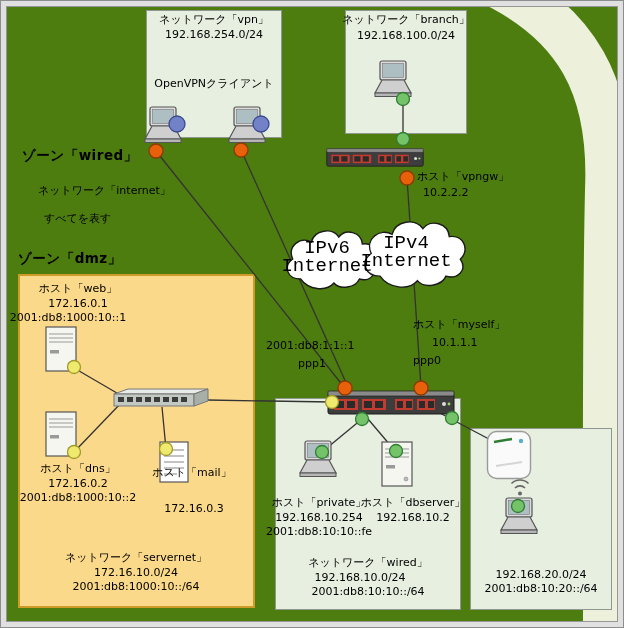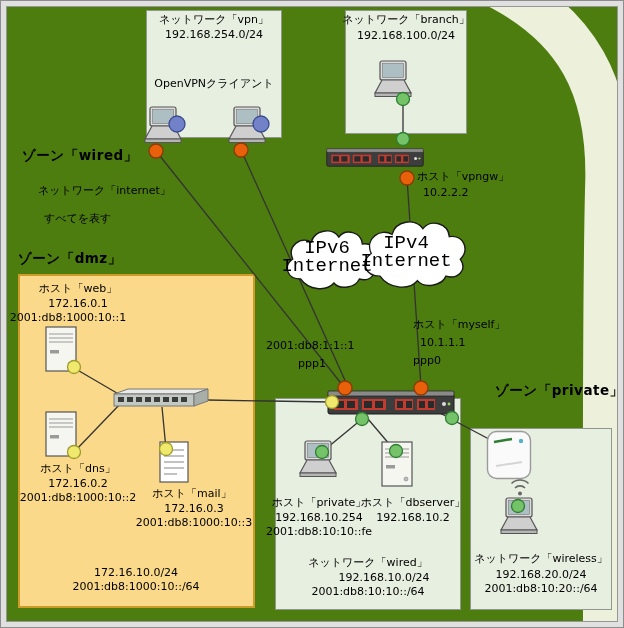--- a/index.html
+++ b/index.html
@@ -191,50 +191,48 @@
   <div class="lbl zone" style="left:18px;top:250px">ゾーン「dmz」</div>
 
   <div class="lbl c" style="left:78px;top:282px">ホスト「web」</div>
   <div class="lbl c" style="left:78px;top:297px">172.16.0.1</div>
   <div class="lbl c" style="left:68px;top:311px">2001:db8:1000:10::1</div>
 
   <div class="lbl c" style="left:78px;top:462px">ホスト「dns」</div>
   <div class="lbl c" style="left:78px;top:477px">172.16.0.2</div>
   <div class="lbl c" style="left:78px;top:491px">2001:db8:1000:10::2</div>
 
-  <div class="lbl c" style="left:192px;top:487px">ホスト「mail」</div>
+  <div class="lbl c" style="left:192px;top:466px">ホスト「mail」</div>
   <div class="lbl c" style="left:194px;top:502px">172.16.0.3</div>
-  <div class="lbl c" style="left:194px;top:516px">2001:db8:1000:10::3</div>
-
+
+  <div class="lbl c" style="left:136px;top:551px">ネットワーク「servernet」</div>
   <div class="lbl c" style="left:136px;top:566px">172.16.10.0/24</div>
   <div class="lbl c" style="left:136px;top:580px">2001:db8:1000:10::/64</div>
 
   <div class="lbl c s13" style="left:327px;top:237px">IPv6</div>
   <div class="lbl c s13" style="left:327px;top:255px">Internet</div>
   <div class="lbl c s13" style="left:406px;top:232px">IPv4</div>
   <div class="lbl c s13" style="left:406px;top:250px">Internet</div>
 
   <div class="lbl" style="left:266px;top:339px">2001:db8:1:1::1</div>
   <div class="lbl" style="left:298px;top:357px">ppp1</div>
 
   <div class="lbl" style="left:413px;top:318px">ホスト「myself」</div>
-  <div class="lbl" style="left:420px;top:336px">10.1.1.1</div>
+  <div class="lbl" style="left:432px;top:336px">10.1.1.1</div>
   <div class="lbl" style="left:413px;top:354px">ppp0</div>
 
-  <div class="lbl zone" style="left:495px;top:382px">ゾーン「private」</div>
 
   <div class="lbl c" style="left:319px;top:496px">ホスト「private」</div>
   <div class="lbl c" style="left:319px;top:511px">192.168.10.254</div>
   <div class="lbl c" style="left:319px;top:525px">2001:db8:10:10::fe</div>
 
   <div class="lbl c" style="left:413px;top:496px">ホスト「dbserver」</div>
   <div class="lbl c" style="left:413px;top:511px">192.168.10.2</div>
 
   <div class="lbl c" style="left:368px;top:556px">ネットワーク「wired」</div>
-  <div class="lbl c" style="left:384px;top:571px">192.168.10.0/24</div>
+  <div class="lbl c" style="left:360px;top:571px">192.168.10.0/24</div>
   <div class="lbl c" style="left:368px;top:585px">2001:db8:10:10::/64</div>
 
-  <div class="lbl c" style="left:541px;top:552px">ネットワーク「wireless」</div>
   <div class="lbl c" style="left:541px;top:568px">192.168.20.0/24</div>
   <div class="lbl c" style="left:541px;top:582px">2001:db8:10:20::/64</div>
 
   <div class="frame"></div>
 </div>
 
 </body></html>

